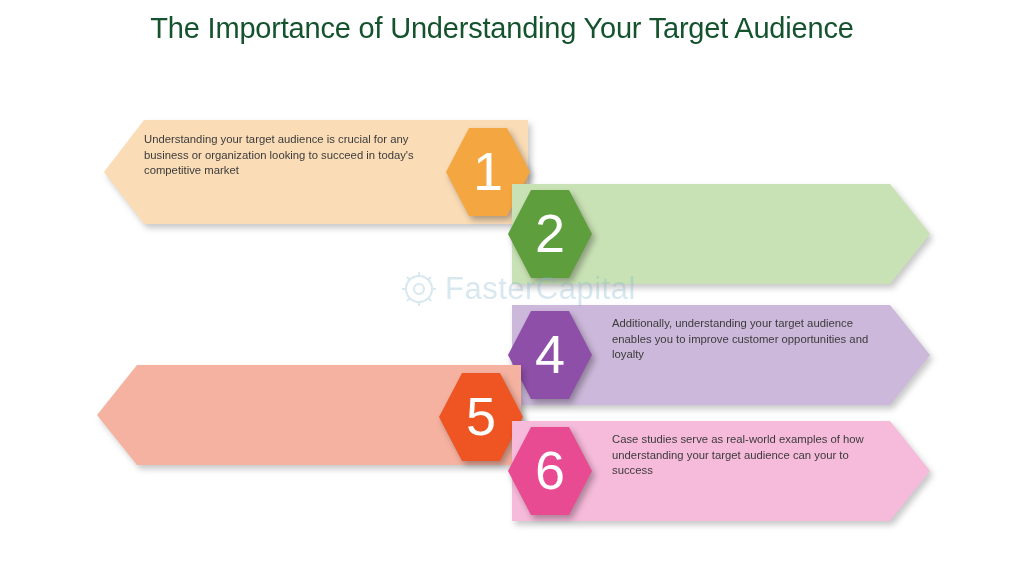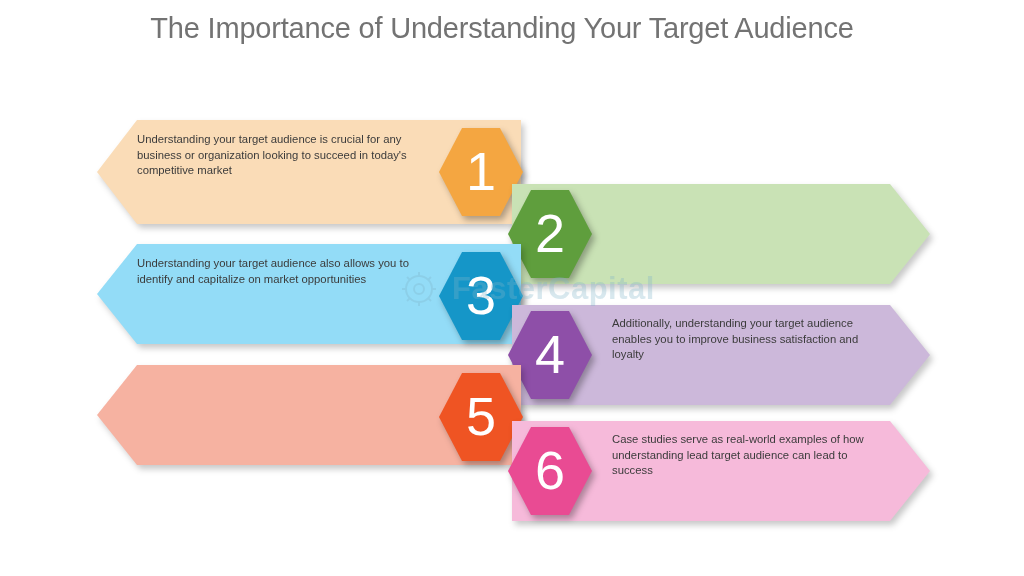--- a/index.html
+++ b/index.html
@@ -11,34 +11,33 @@
     position:relative;
   }
   .stage{position:absolute;left:0;top:0;width:1024px;height:576px;}
 
   .title{
     position:absolute;
     left:0;top:12px;width:1004px;
     text-align:center;
     font-size:29px;
     font-weight:400;
-    color:#737373;
+    color:#14532d;
     letter-spacing:-0.2px;
     white-space:nowrap;
   }
 
   
   .watermark{
     position:absolute;
     left:398px;top:266px;
     width:250px;height:46px;
-    display:flex;align-items:center;gap:12px;
+    display:flex;align-items:center;gap:5px;
     opacity:.30;
     pointer-events:none;
-    font-weight:bold;
   }
   .wm-logo{width:42px;height:42px;flex:0 0 42px;position:relative;}
   .wm-logo svg{display:block;}
   .wm-text{
     font-size:31px;
     color:#7fb4c9;
     letter-spacing:0.5px;
     font-family:"Liberation Sans", sans-serif;
     white-space:nowrap;
   }
@@ -68,21 +67,21 @@
     color:#ffffff;
     font-size:54px;
     font-weight:400;
     font-family:"Liberation Sans", sans-serif;
     line-height:1;
     padding-bottom:3px;
     box-sizing:border-box;
   }
 
   
-  #row1{left:97px;  top:118px; width:424px; height:108px;}
+  #row1{left:104px;  top:118px; width:424px; height:108px;}
   #row2{left:512px; top:182px; width:418px; height:104px;}
   #row3{left:97px;  top:242px; width:424px; height:104px;}
   #row4{left:512px; top:303px; width:418px; height:104px;}
   #row5{left:97px;  top:363px; width:424px; height:104px;}
   #row6{left:512px; top:419px; width:418px; height:104px;}
 
   .t-left{left:40px; top:14px; width:292px;}
   .t-right{left:100px;top:13px; width:272px;}
 
   .hex-left{right:-2px; top:6px;}
@@ -117,42 +116,28 @@
       </svg>
     </div>
     <div class="hex hex-right">
       <svg width="84" height="96" viewBox="0 0 84 96">
         <polygon points="0,48 23,4 61,4 84,48 61,92 23,92" fill="#5f9e3d"></polygon>
       </svg>
       <div class="hex-num">2</div>
     </div>
   </div>
 
-  <div class="row" id="row3">
-    <div class="banner-shape">
-      <svg width="424" height="104" viewBox="0 0 424 104" preserveAspectRatio="none">
-        <polygon points="0,52 40,2 424,2 424,102 40,102" fill="#93dcf7"></polygon>
-      </svg>
-    </div>
-    <div class="banner-text t-left">Understanding your target audience also allows you to identify and capitalize on market opportunities</div>
-    <div class="hex hex-left">
-      <svg width="84" height="96" viewBox="0 0 84 96">
-        <polygon points="0,48 23,4 61,4 84,48 61,92 23,92" fill="#1596c8"></polygon>
-      </svg>
-      <div class="hex-num">3</div>
-    </div>
-  </div>
 
   <div class="row" id="row4">
     <div class="banner-shape">
       <svg width="418" height="104" viewBox="0 0 418 104" preserveAspectRatio="none">
         <polygon points="0,2 378,2 418,52 378,102 0,102" fill="#ccb8da"></polygon>
       </svg>
     </div>
-    <div class="banner-text t-right">Additionally, understanding your target audience enables you to improve business satisfaction and loyalty</div>
+    <div class="banner-text t-right">Additionally, understanding your target audience enables you to improve customer opportunities and loyalty</div>
     <div class="hex hex-right">
       <svg width="84" height="96" viewBox="0 0 84 96">
         <polygon points="0,48 23,4 61,4 84,48 61,92 23,92" fill="#8e4fa8"></polygon>
       </svg>
       <div class="hex-num">4</div>
     </div>
   </div>
 
   <div class="row" id="row5">
     <div class="banner-shape">
@@ -167,21 +152,21 @@
       <div class="hex-num">5</div>
     </div>
   </div>
 
   <div class="row" id="row6">
     <div class="banner-shape">
       <svg width="418" height="104" viewBox="0 0 418 104" preserveAspectRatio="none">
         <polygon points="0,2 378,2 418,52 378,102 0,102" fill="#f6bada"></polygon>
       </svg>
     </div>
-    <div class="banner-text t-right">Case studies serve as real-world examples of how understanding lead target audience can lead to success</div>
+    <div class="banner-text t-right">Case studies serve as real-world examples of how understanding your target audience can your to success</div>
     <div class="hex hex-right">
       <svg width="84" height="96" viewBox="0 0 84 96">
         <polygon points="0,48 23,4 61,4 84,48 61,92 23,92" fill="#e94b93"></polygon>
       </svg>
       <div class="hex-num">6</div>
     </div>
   </div>
 
   <div class="watermark">
     <div class="wm-logo">

